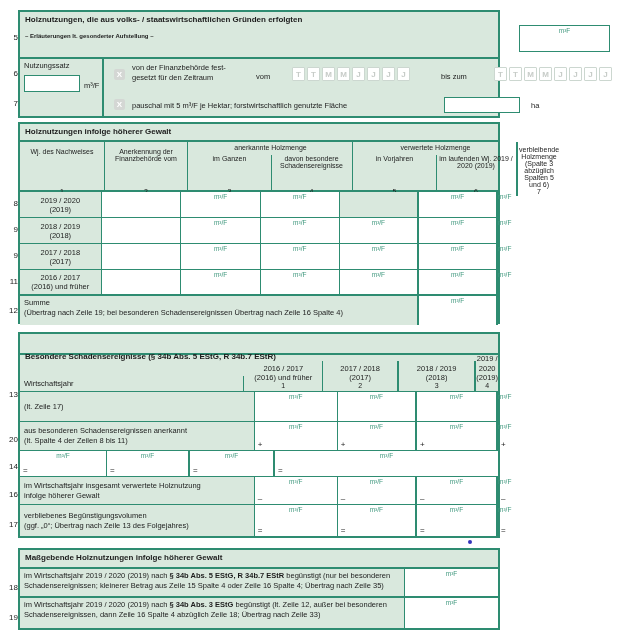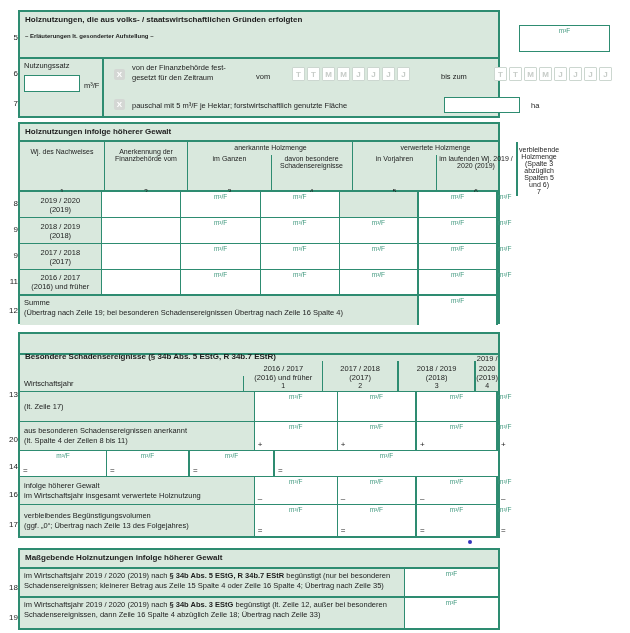--- a/index.html
+++ b/index.html
@@ -375,22 +375,22 @@
           <span class="op">=</span>
         </div>
       <div class="cell v4 white">
           <span class="unit">m³/F</span>
           <span class="op">=</span>
         </div>
     </div>
 
     <div class="t2row bb" style="height:28px">
       <div class="cell lbl br green">
-        <div>infolge höherer Gewalt</div>
-          <div>im Wirtschaftsjahr insgesamt verwertete Holznutzung</div>
+        <div>im Wirtschaftsjahr insgesamt verwertete Holznutzung</div>
+          <div>infolge höherer Gewalt</div>
       </div>
       <div class="cell v1 br white">
           <span class="unit">m³/F</span>
           <span class="op">–</span>
         </div>
       <div class="cell v2 br2 white">
           <span class="unit">m³/F</span>
           <span class="op">–</span>
         </div>
       <div class="cell v3 br2 white">
@@ -398,21 +398,21 @@
           <span class="op">–</span>
         </div>
       <div class="cell v4 white">
           <span class="unit">m³/F</span>
           <span class="op">–</span>
         </div>
     </div>
 
     <div class="t2row" style="height:31px">
       <div class="cell lbl br green">
-        <div>verbleibendes Begünstigungsvolumen</div>
+        <div>verbliebenes Begünstigungsvolumen</div>
           <div>(ggf. „0“; Übertrag nach Zeile 13 des Folgejahres)</div>
       </div>
       <div class="cell v1 br white">
           <span class="unit">m³/F</span>
           <span class="op">=</span>
         </div>
       <div class="cell v2 br2 white">
           <span class="unit">m³/F</span>
           <span class="op">=</span>
         </div>

